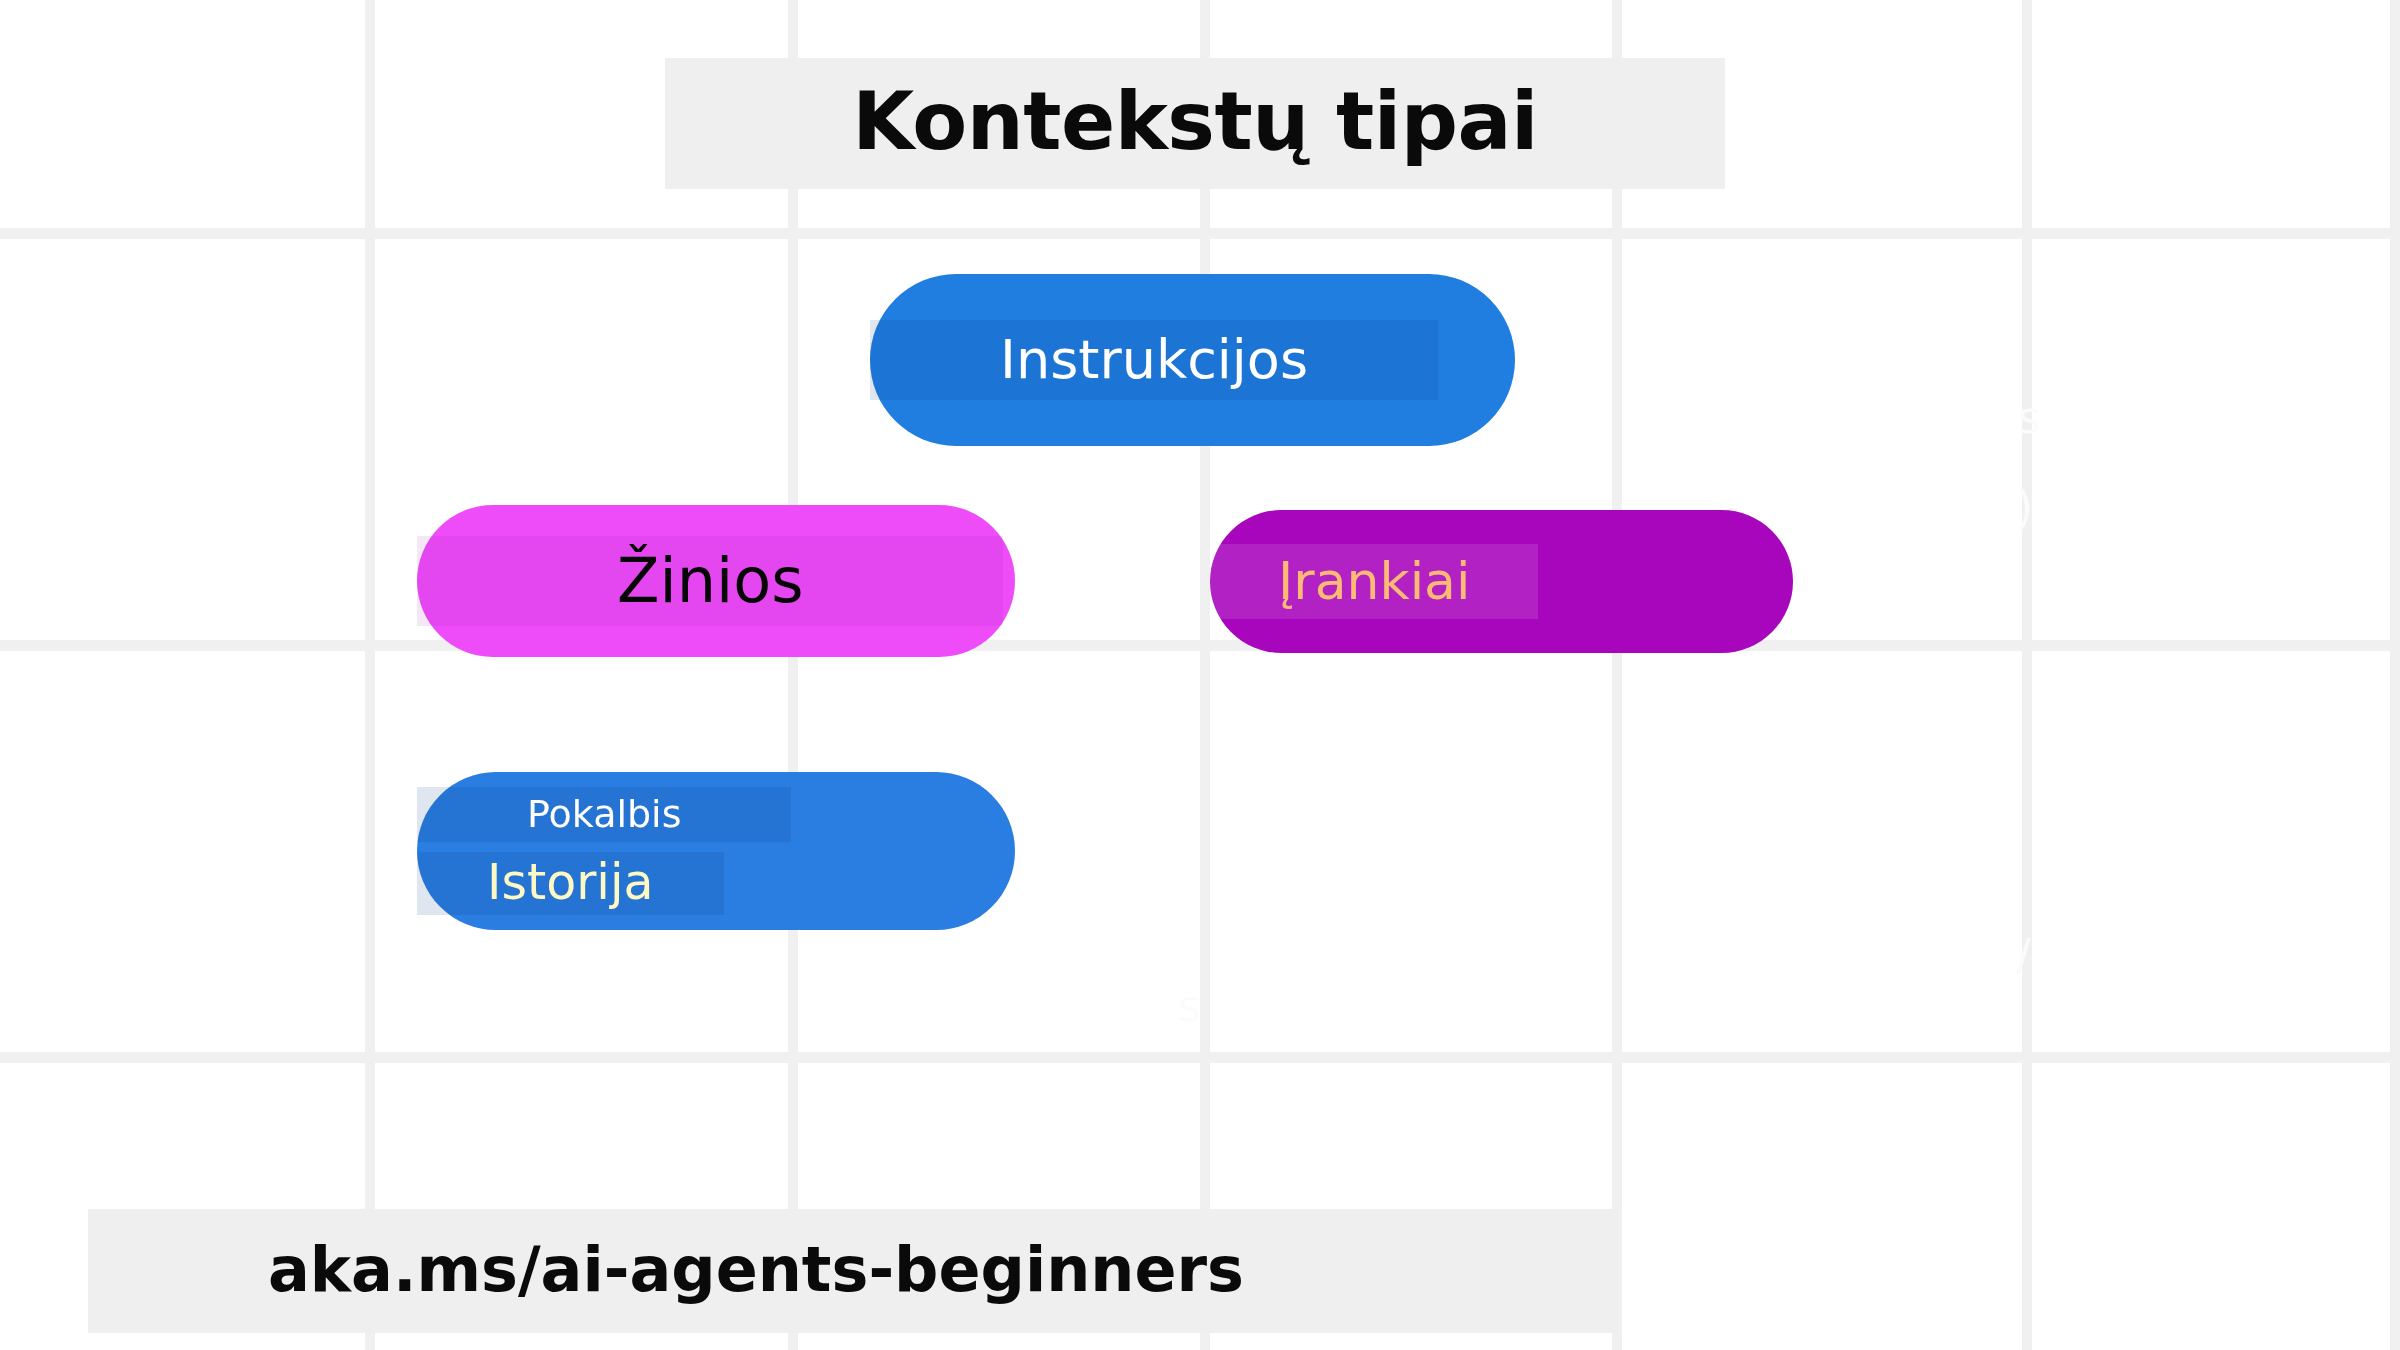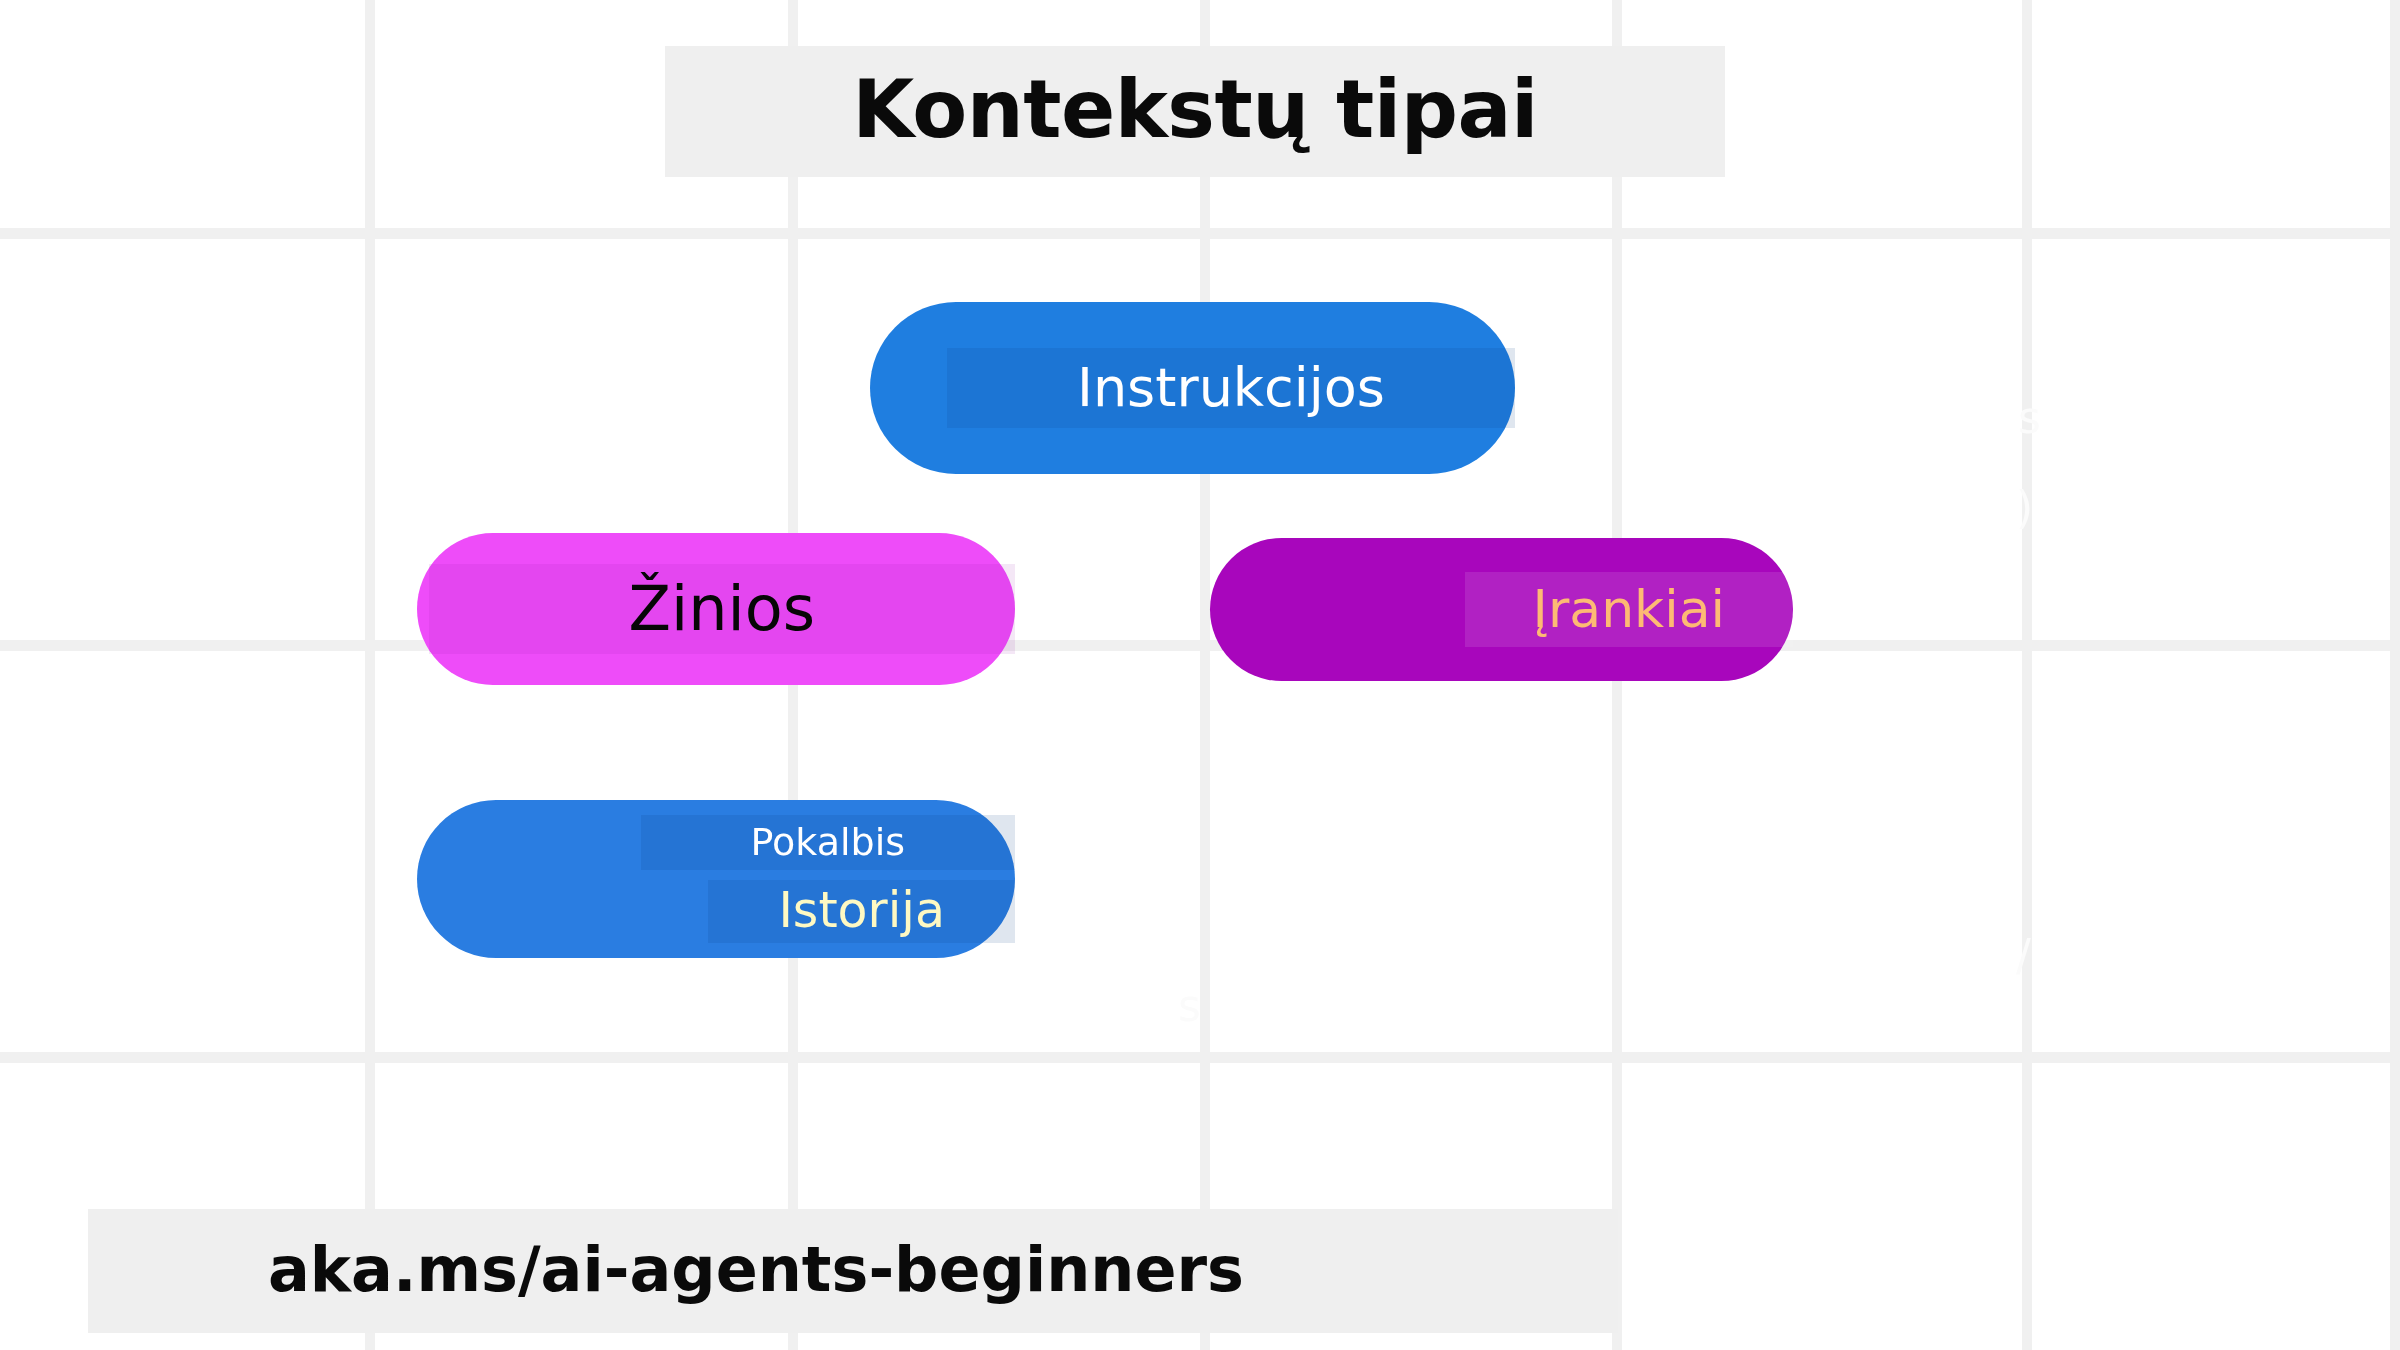--- a/index.html
+++ b/index.html
@@ -45,21 +45,21 @@
 
   
   .band {
     position: absolute;
     background: #efefef;
     display: flex;
     align-items: center;
   }
   .title-band {
     left: 665px;
-    top: 46px;
+    top: 58px;
     width: 1060px;
     height: 131px;
     justify-content: center;
   }
   .title-text {
     font-size: 80px;
     font-weight: 600;
     color: #0a0a0a;
     letter-spacing: -0.5px;
     white-space: nowrap;
@@ -81,24 +81,23 @@
     white-space: nowrap;
     transform: translateY(-2px);
   }
 
   
   .pill {
     position: absolute;
     border-radius: 999px;
     display: flex;
     flex-direction: column;
-    align-items: flex-end;
+    align-items: flex-start;
     justify-content: center;
     box-sizing: border-box;
-    margin-top: 28px;
   }
   .pill-label {
     display: inline-block;
     white-space: nowrap;
     line-height: 1.12;
     padding: 2px 14px;
   }
 
   
   .pill-instructions {

